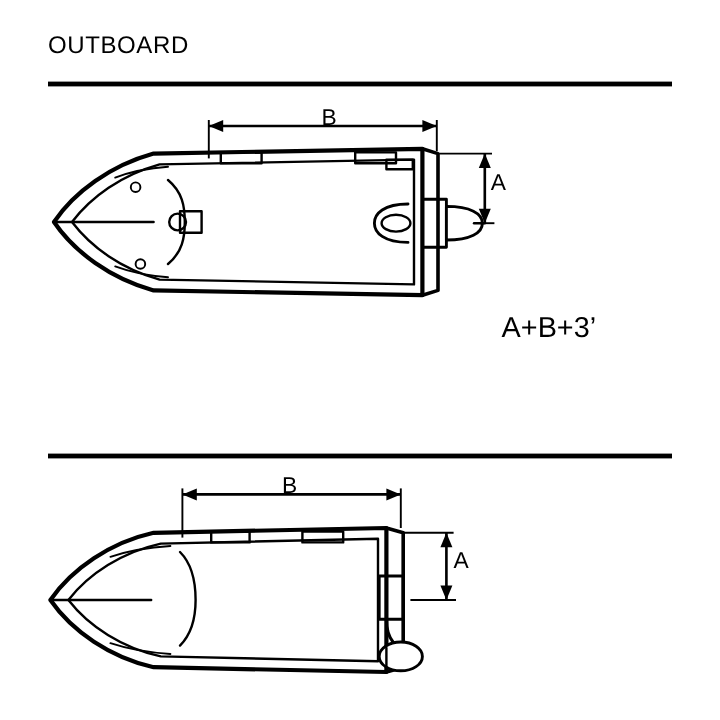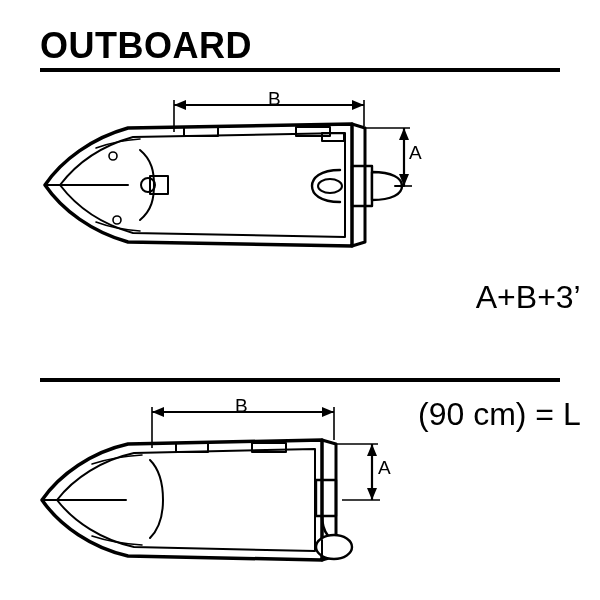--- a/index.html
+++ b/index.html
@@ -24,47 +24,46 @@
     position: absolute;
     left: 0;
     width: 600px;
   }
   .section-outboard { top: 0; height: 310px; }
   .section-inboard  { top: 310px; height: 290px; }
 
   .section-title {
     position: absolute;
     left: 40px;
-    font-size: 36px;
-    font-weight: bold;
+    font-size: 20px;
+    font-weight: normal;
     letter-spacing: 0.5px;
     line-height: 1;
     color: #000;
     white-space: nowrap;
   }
   .title-outboard { top: 28px; }
   .title-inboard  { top: 28px; }
 
   .rule {
     position: absolute;
     left: 40px;
     width: 520px;
     height: 4px;
     background: #000;
   }
   .rule-outboard { top: 68px; }
   .rule-inboard  { top: 68px; }
 
   .formula {
     position: absolute;
-    font-size: 32px;
+    font-size: 24px;
     line-height: 1.22;
     color: #000;
     white-space: pre;
-    text-align: right;
   }
   .formula-outboard { left: 418px; top: 200px; }
 
   .drawing {
     position: absolute;
     left: 0;
     top: 0;
   }
   svg { display: block; }
 </style>
@@ -137,21 +136,20 @@
           <path d="M 404 128 L 399 140 L 409 140 Z" fill="#000000" stroke="none"></path>
           <path d="M 404 186 L 399 174 L 409 174 Z" fill="#000000" stroke="none"></path>
           <path d="M 366 128 L 410 128" stroke-width="1.6"></path>
           <path d="M 400 186 L 412 186" stroke-width="1.6"></path>
         </g>
       </svg>
     </div>
 
     <div class="formula formula-outboard">
       <div>A+B+3’</div>
-      <div>(90 cm) = L</div>
     </div>
 
     <div style="position:absolute; left:268px; top:88px; font-size:19px;">B</div>
 
     <div style="position:absolute; left:409px; top:142px; font-size:19px;">A</div>
 
   </div>
 
   <div class="section section-inboard">
 

